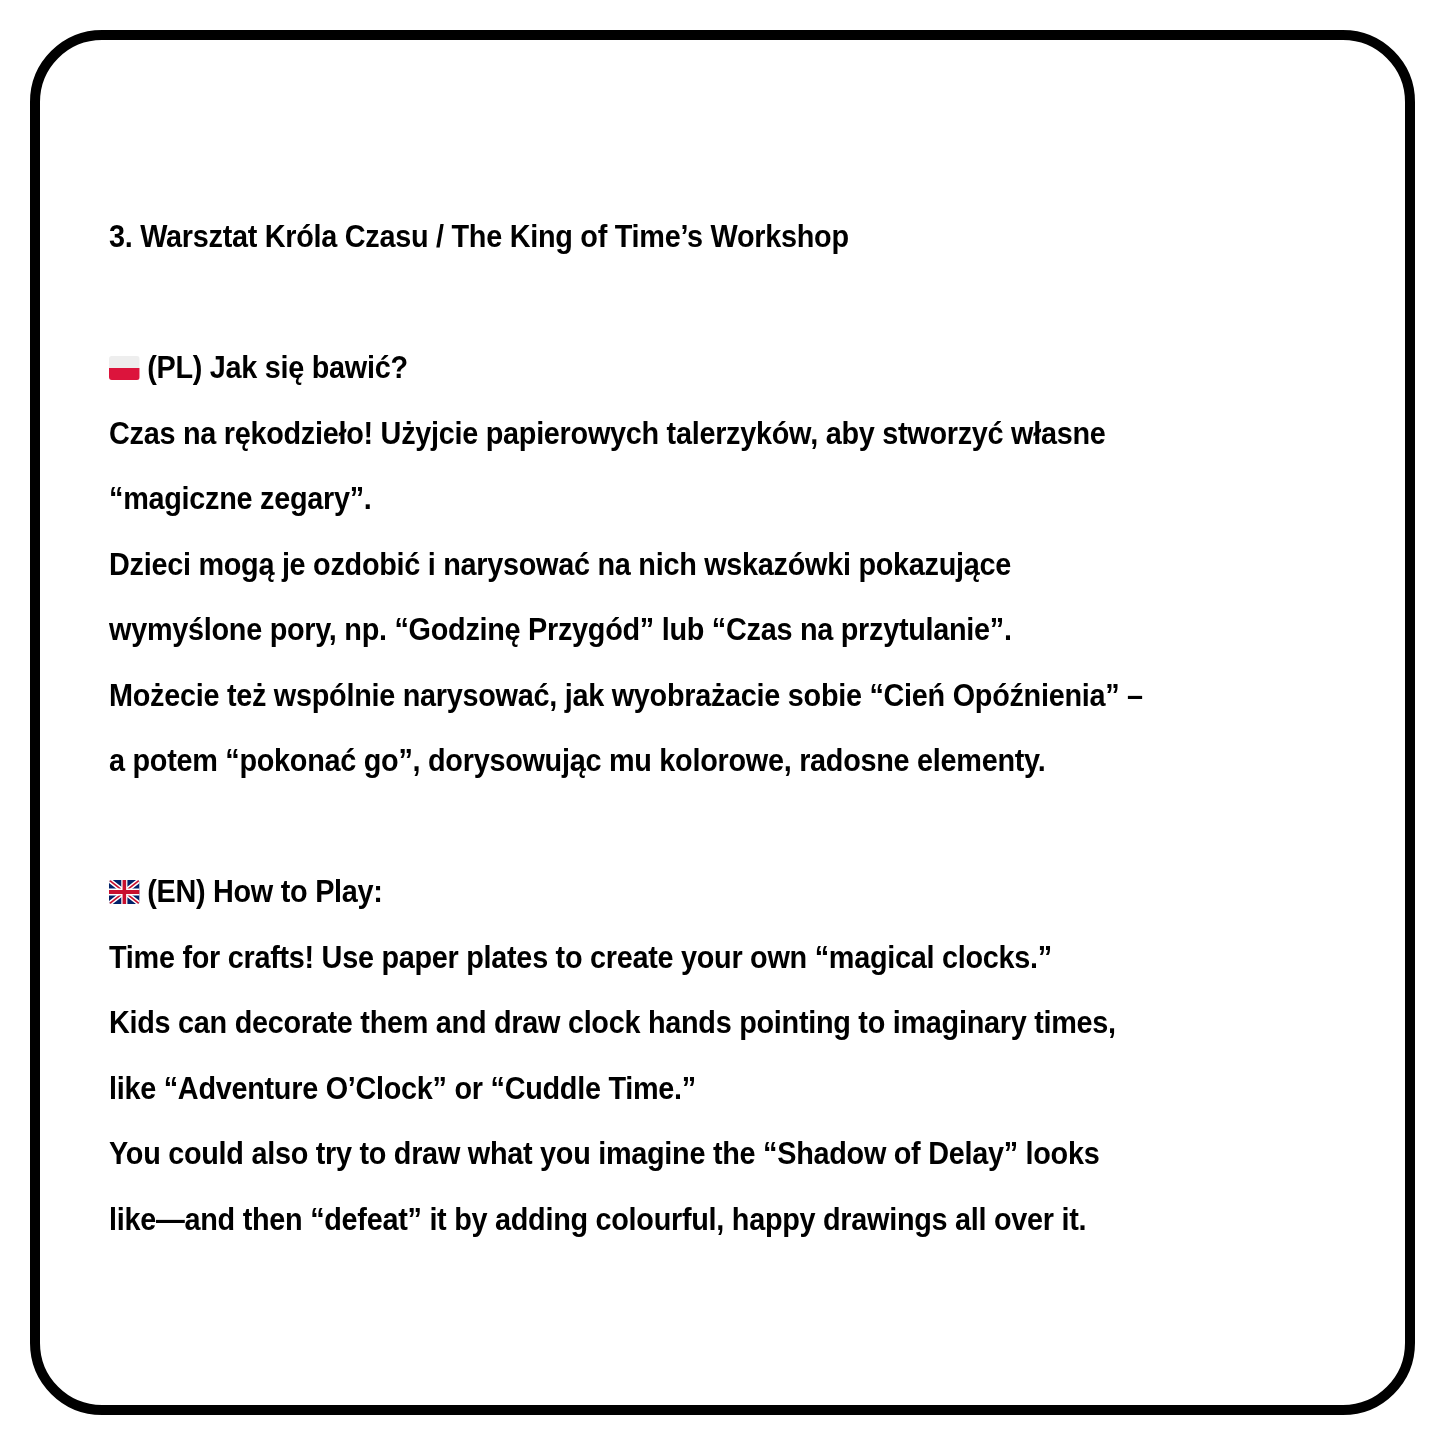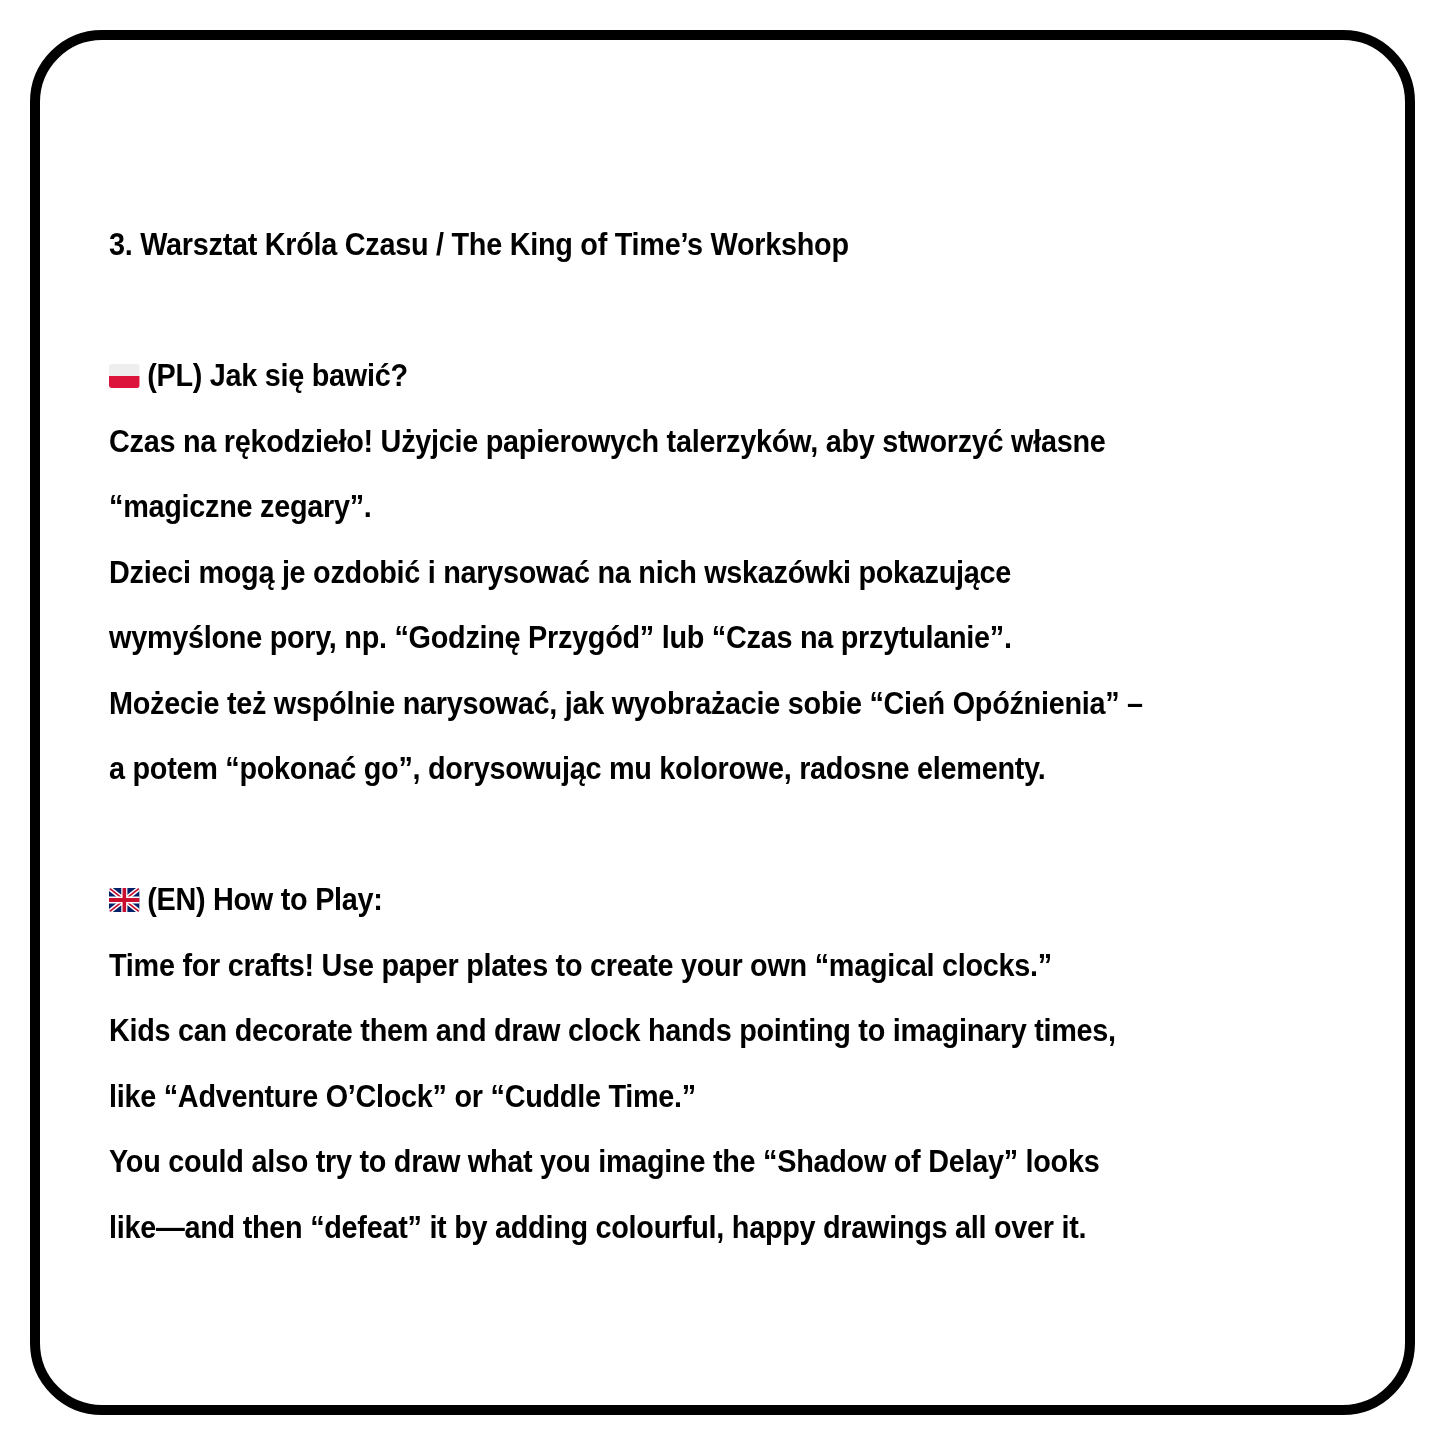--- a/index.html
+++ b/index.html
@@ -22,21 +22,21 @@
       width: 1385px;
       height: 1385px;
       box-sizing: border-box;
       border: 10px solid #000000;
       border-radius: 72px;
       background: #ffffff;
     }
     .content {
       position: absolute;
       left: 109px;
-      top: 212px;
+      top: 204px;
       width: 1260px;
     }
     .line {
       font-size: 31px;
       font-weight: bold;
       line-height: 65.5px;
       height: 65.5px;
       white-space: nowrap;
       letter-spacing: -0.3px;
       transform: scaleX(0.93);

